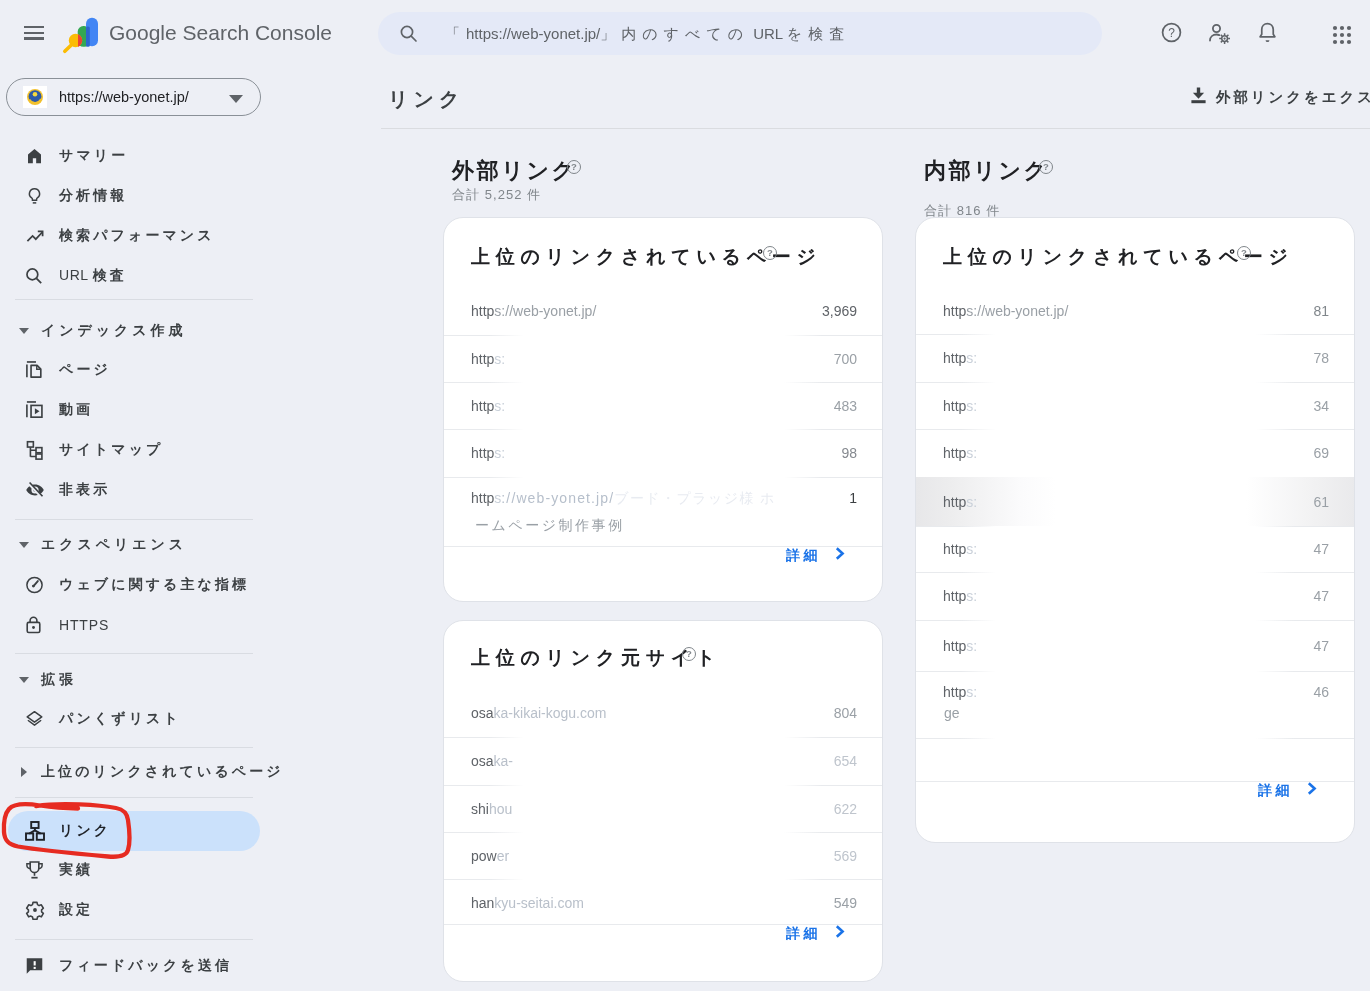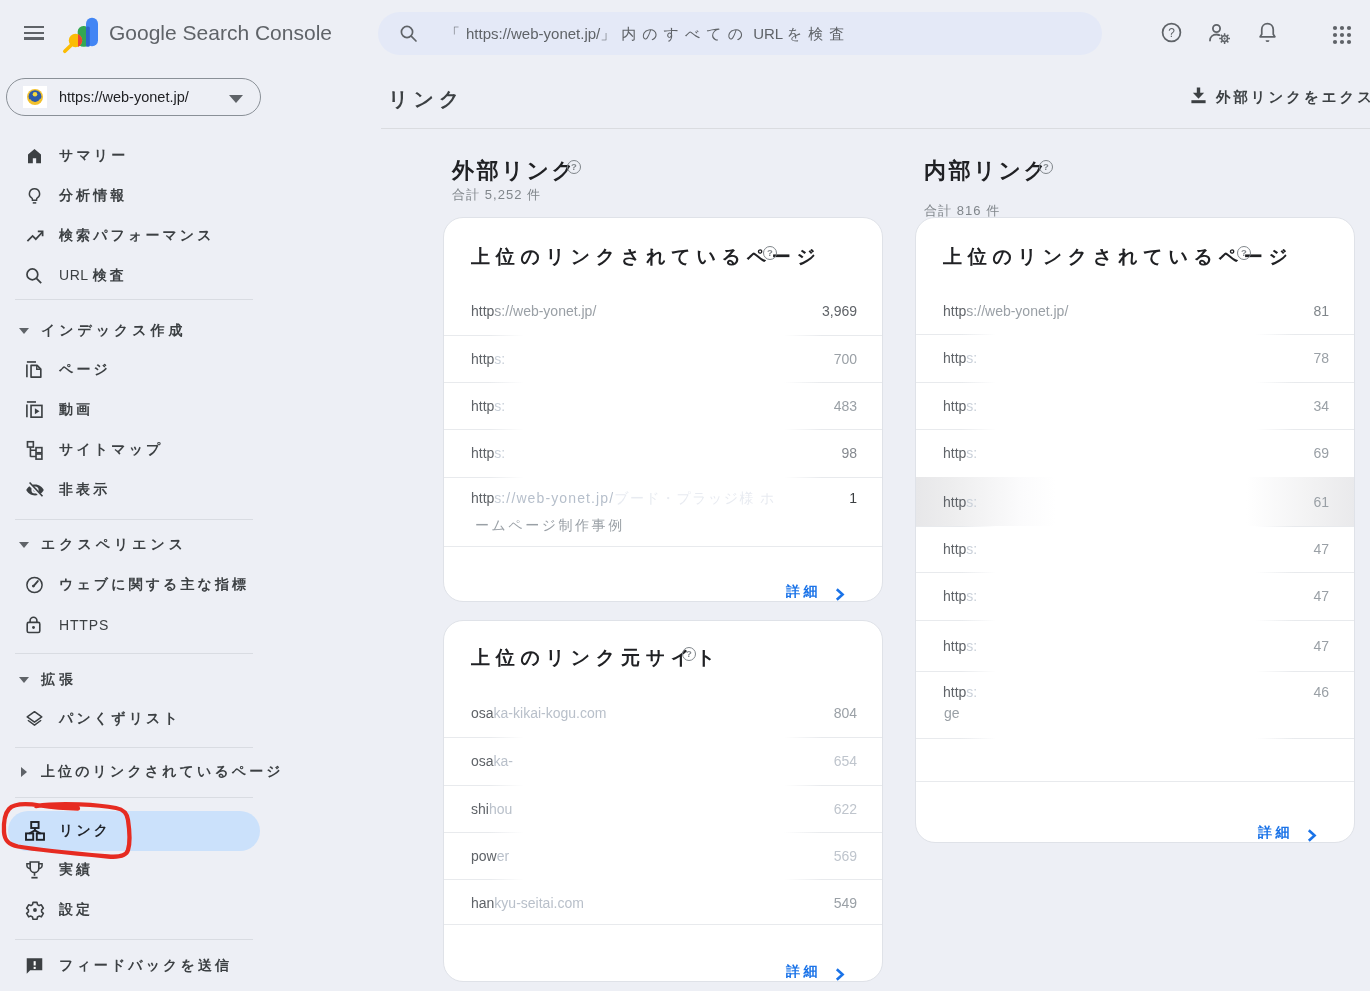--- a/index.html
+++ b/index.html
@@ -4,21 +4,21 @@
 html,body{margin:0;padding:0}
 body{width:1370px;height:991px;background:#edeff5;font-family:"Liberation Sans",sans-serif;position:relative;overflow:hidden;-webkit-font-smoothing:antialiased}
 .abs{position:absolute}
 .card{position:absolute;background:#fff;border:1px solid #dfe2e8;border-radius:20px;box-sizing:border-box}
 .ctitle{position:absolute;left:27px;font-size:19px;font-weight:bold;color:#202124;white-space:nowrap;letter-spacing:.3em}
 .sep{position:absolute;left:0;right:0;height:1px}
 .row{position:absolute;left:0;right:0;box-sizing:border-box;padding:0 25px 0 27px;display:flex;align-items:center;justify-content:space-between}
 .url{font-size:14px;color:#9aa0a6;white-space:nowrap}
 .url b{font-weight:normal;color:#5f6368}
 .num{font-size:14px;color:#9aa0a6}
-.foot{position:absolute;left:0;right:0;bottom:0;border-top:1px solid #e8eaed;display:flex;align-items:flex-end;justify-content:flex-end}
+.foot{position:absolute;left:0;right:0;bottom:0;border-top:1px solid #e8eaed;display:flex;align-items:flex-start;justify-content:flex-end}
 .more{color:#1a73e8;font-weight:bold;font-size:14px;letter-spacing:.25em}
 .hq{display:inline-block;box-sizing:border-box;border:1.4px solid #80868b;border-radius:50%;color:#80868b;text-align:center;font-weight:bold}
 .ni{position:absolute;left:0;width:281px;height:40px}
 .ni svg{position:absolute;left:25px;top:50%;transform:translateY(-50%)}
 .ni .t{position:absolute;left:59px;top:50%;transform:translateY(-50%);font-size:14px;color:#3c4043;white-space:nowrap;letter-spacing:.22em;font-weight:bold}
 .nh .t{left:41px;letter-spacing:.28em}
 .ndiv{position:absolute;left:15px;width:238px;height:1px;background:#d9dce2}
 .tri{position:absolute;left:19px;top:50%;transform:translateY(-50%);width:0;height:0;border-left:5px solid transparent;border-right:5px solid transparent;border-top:6px solid #5f6368}
 .url i{font-style:normal;color:#c9d0d9}
 .gh{color:#e8ebf1;letter-spacing:.1em}

